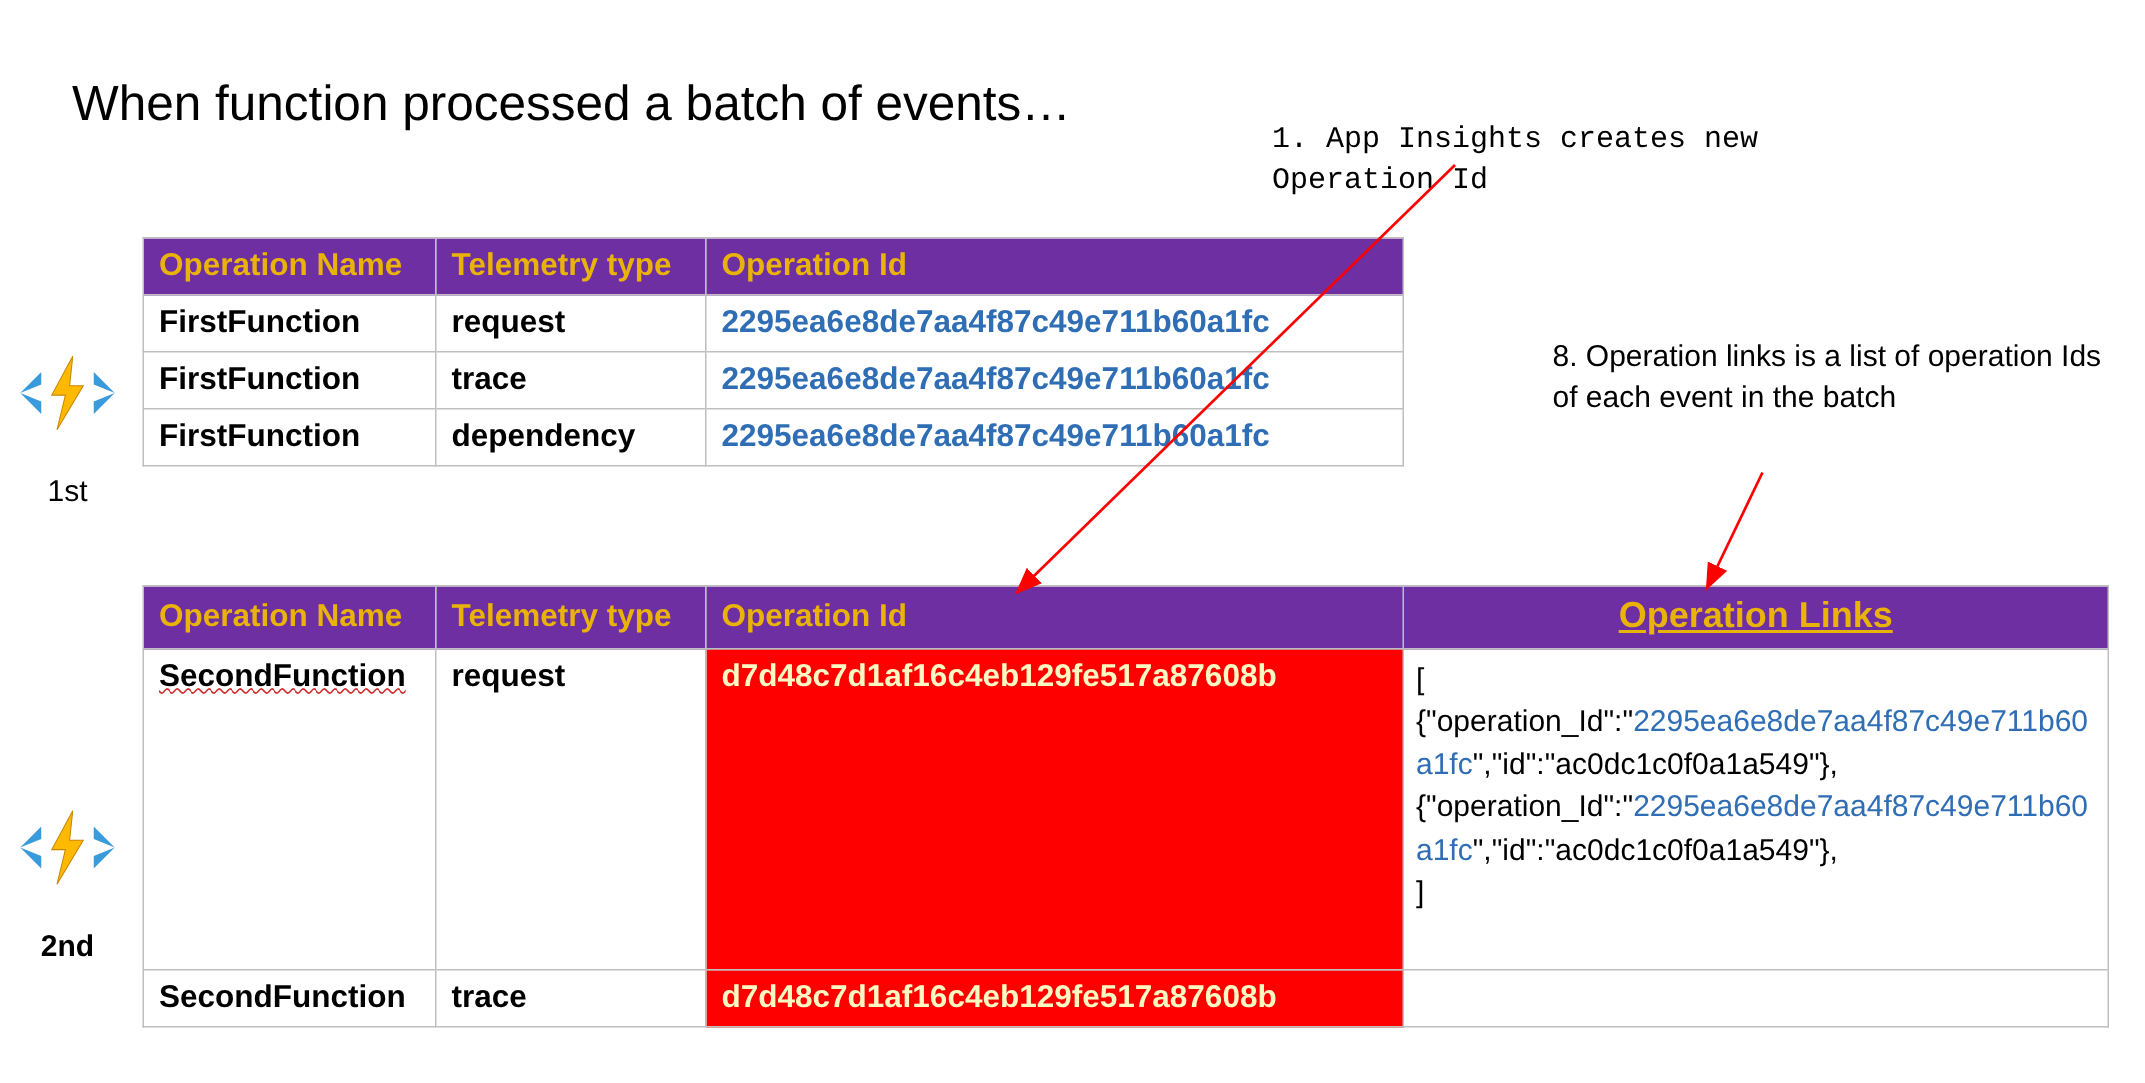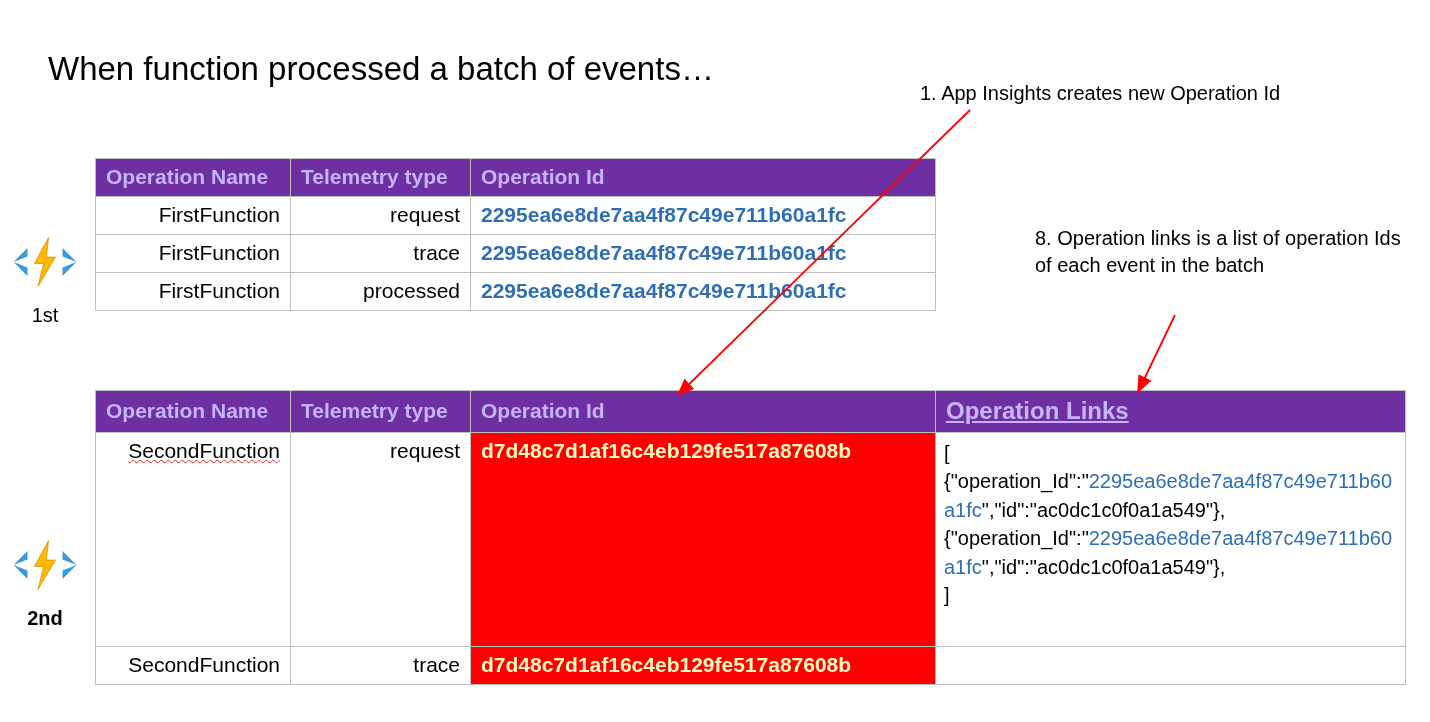--- a/index.html
+++ b/index.html
@@ -19,53 +19,53 @@
     top: 50px;
     font-size: 33px;
     font-weight: 400;
   }
   .annotation {
     position: absolute;
     font-size: 20px;
     line-height: 1.35;
     max-width: 380px;
   }
-  .annotation-1 { left: 920px; top: 80px; }
+  .annotation-1 { left: 848px; top: 80px; font-family: Liberation Mono, monospace; }
   .annotation-2 { left: 1035px; top: 225px; }
 
   
   .icon-block {
     position: absolute;
     text-align: center;
     left: 10px;
   }
   .icon-1 { top: 232px; }
   .icon-2 { top: 535px; font-weight: bold; }
   .icon-block svg { width: 70px; height: 60px; }
-  .icon-label { font-size: 20px; margin-top: 8px; }
+  .icon-label { font-size: 20px; margin-top: 20px; }
 
   
   table {
     border-collapse: collapse;
     position: absolute;
     background: #fff;
     table-layout: fixed;
   }
   th, td {
     border: 1px solid #bfbfbf;
     font-size: 21px;
     padding: 6px 10px 7px 10px;
   }
   th {
     background: #6e2fa3;
-    color: #c4b5fd;
+    color: #eab308;
     font-weight: 700;
     text-align: left;
   }
-  .center { text-align: right; }
+  .center { text-align: left; font-weight: bold; }
   .blue-id { color: #2f6eb5; font-weight: 600; }
   .red-cell {
     background: #ff0000;
     color: #fef9c3;
     font-weight: 600;
     vertical-align: top;
   }
   .links-cell {
     vertical-align: top;
     font-size: 20px;
@@ -87,20 +87,21 @@
   #table1 .col-c { width: 465px; }
 
   #table2 { left: 95px; top: 390px; width: 1310px; }
   #table2 .col-a { width: 195px; }
   #table2 .col-b { width: 180px; }
   #table2 .col-c { width: 465px; }
   #table2 .col-d { width: 470px; }
   #table2 th.operation-links {
     font-size: 24px;
     text-decoration: underline;
+    text-align: center;
   }
   #table2 tbody tr.tall td { height: 200px; vertical-align: top; }
   #table2 tbody td.vtop { vertical-align: top; }
 
   
   svg.overlay {
     position: absolute;
     left: 0; top: 0;
     width: 1430px; height: 722px;
     pointer-events: none;
@@ -151,21 +152,21 @@
       <td class="center">request</td>
       <td class="blue-id">2295ea6e8de7aa4f87c49e711b60a1fc</td>
     </tr>
     <tr>
       <td class="center">FirstFunction</td>
       <td class="center">trace</td>
       <td class="blue-id">2295ea6e8de7aa4f87c49e711b60a1fc</td>
     </tr>
     <tr>
       <td class="center">FirstFunction</td>
-      <td class="center">processed</td>
+      <td class="center">dependency</td>
       <td class="blue-id">2295ea6e8de7aa4f87c49e711b60a1fc</td>
     </tr>
   </tbody>
 </table>
 
 <table id="table2">
   <colgroup>
       <col class="col-a">
       <col class="col-b">
       <col class="col-c">

